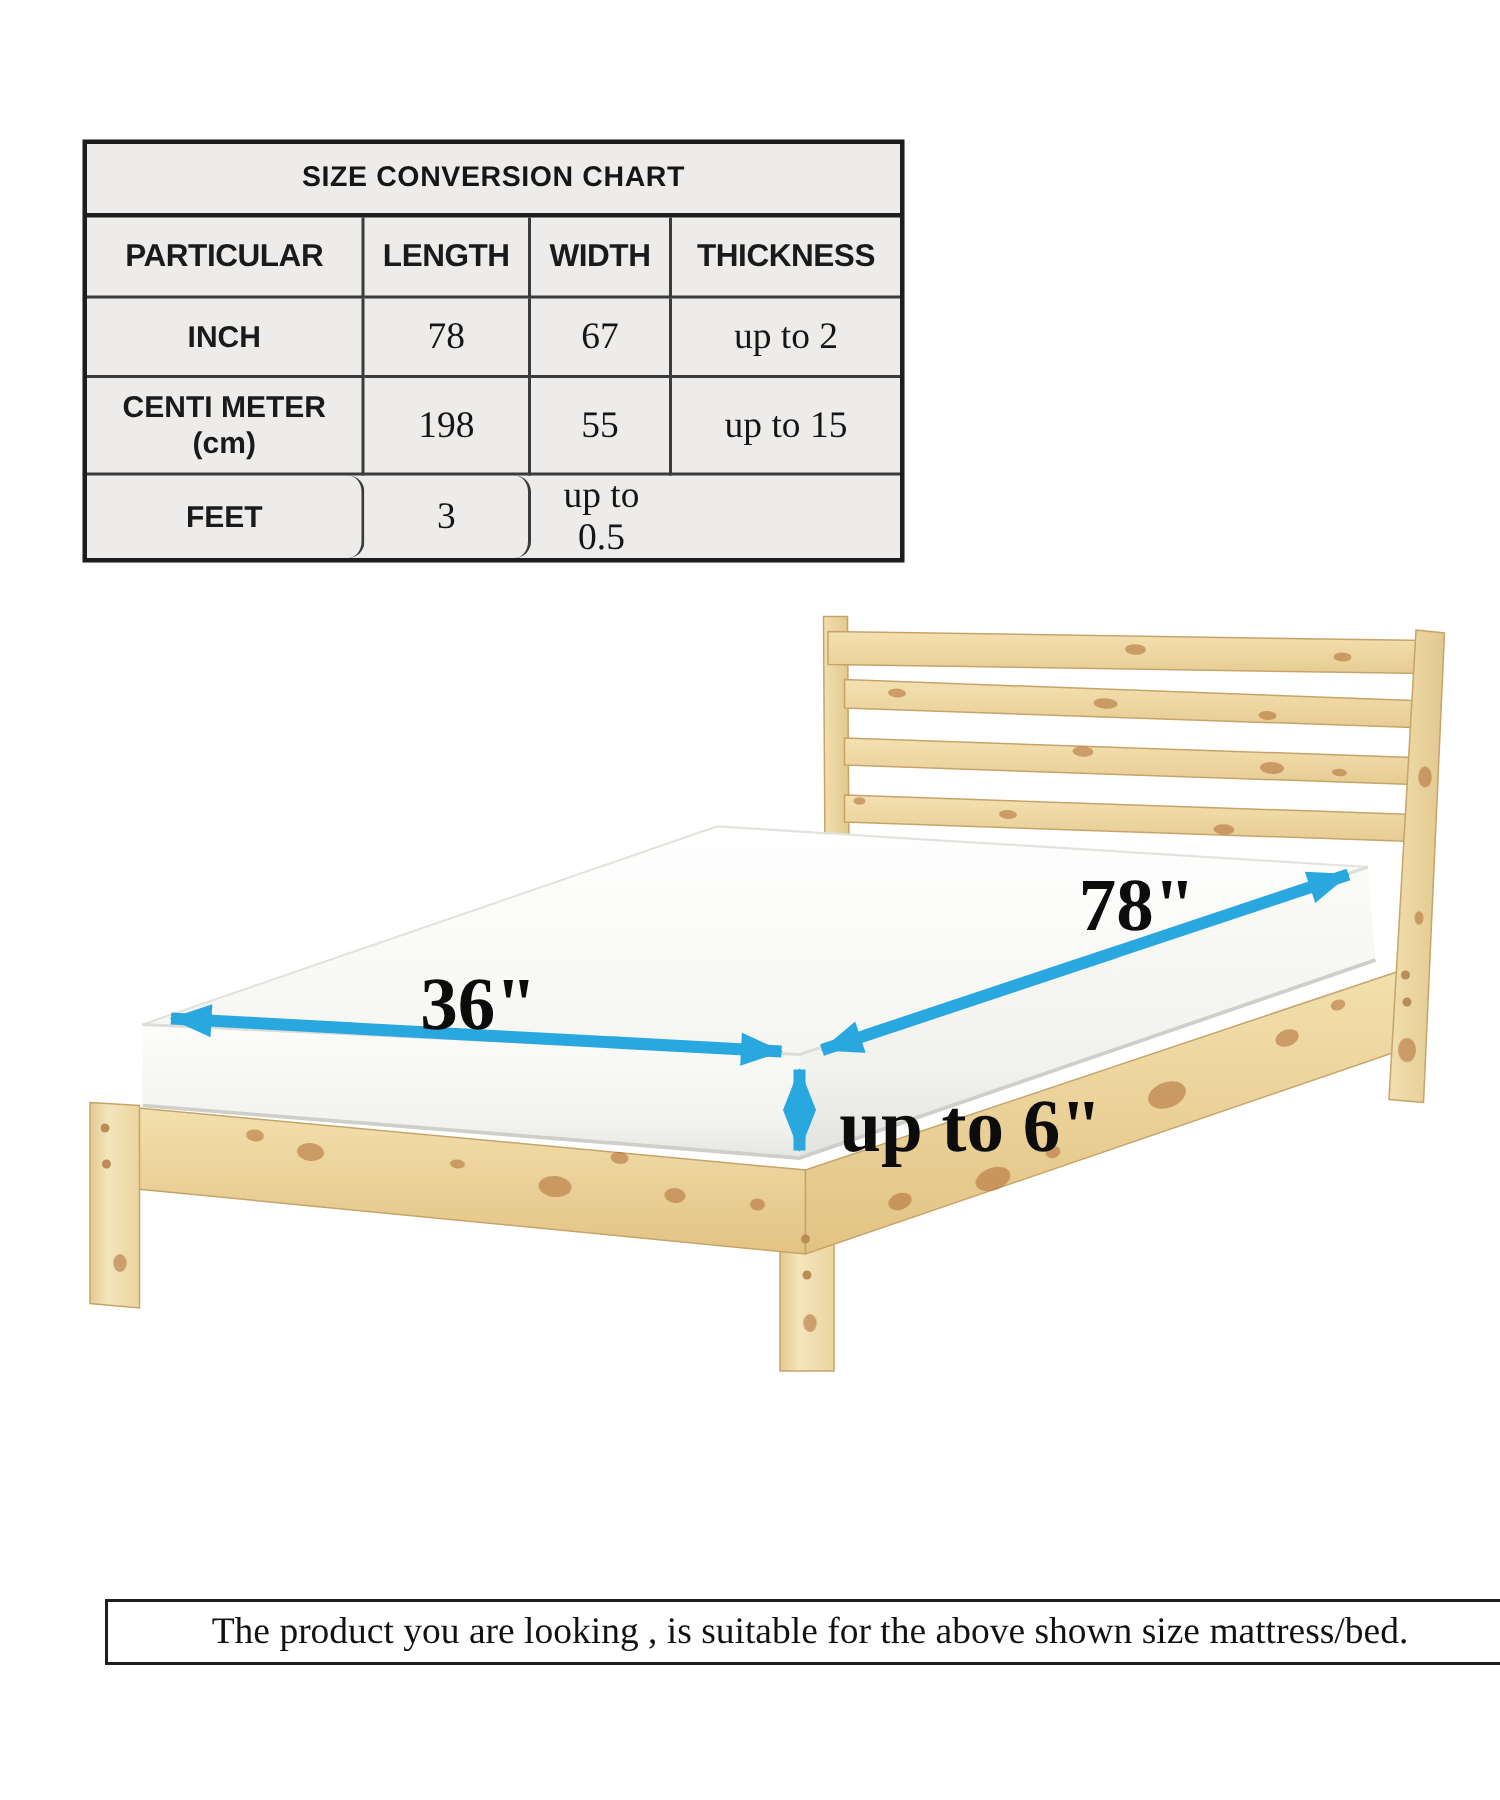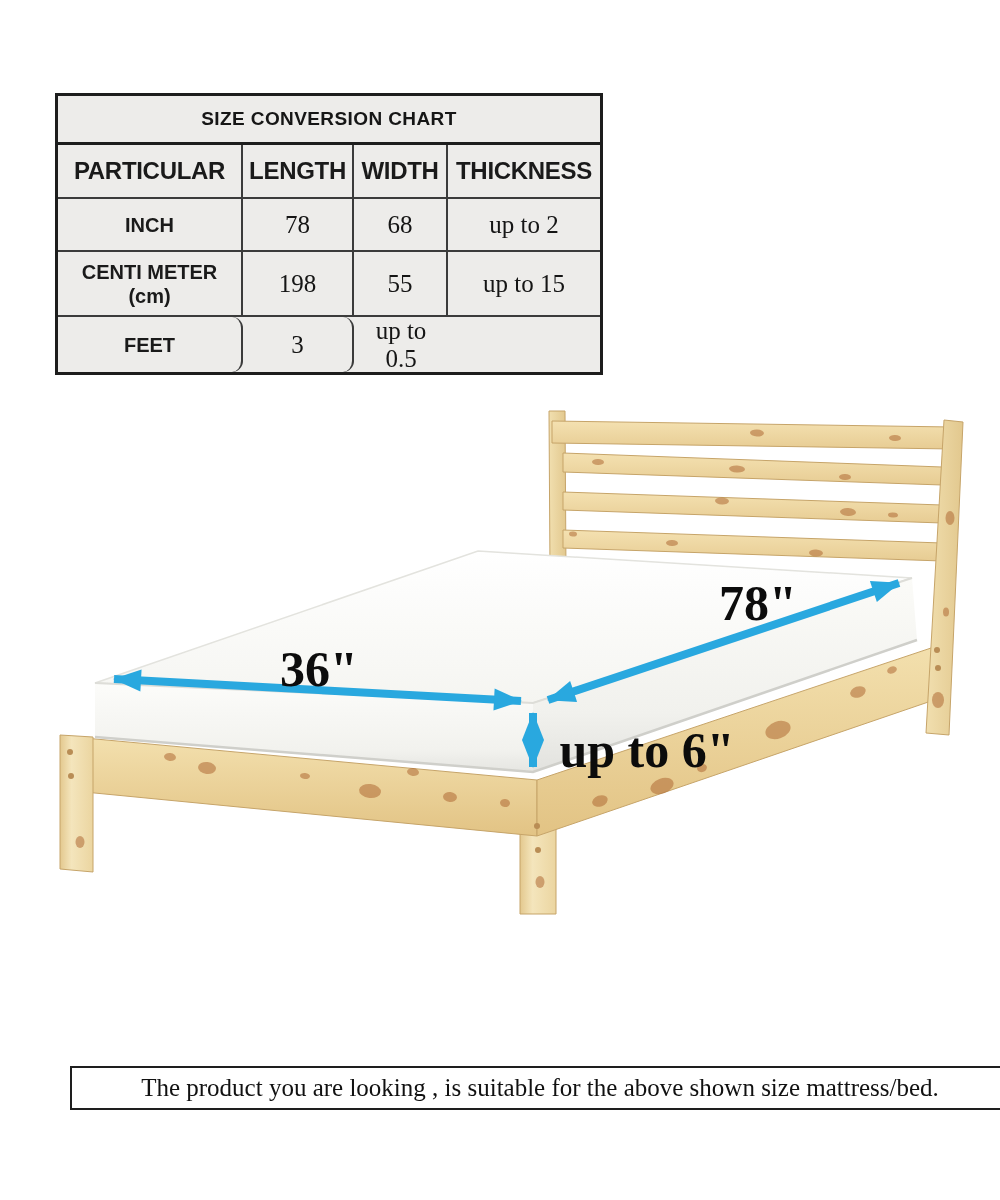--- a/index.html
+++ b/index.html
@@ -9,21 +9,21 @@
   
   .size-table{position:absolute;left:55px;top:93px;width:548px;box-sizing:border-box;
               background:#edecea;border:3px solid #1d1d1d;}
   .t-title{height:46px;border-bottom:3px solid #1d1d1d;display:flex;align-items:center;justify-content:center;
            font-weight:bold;font-size:19px;letter-spacing:.4px;color:#161616;}
   .t-grid{display:grid;grid-template-columns:185px 111px 94px 1fr;}
   .t-cell{box-sizing:border-box;display:flex;align-items:center;justify-content:center;text-align:center;
           border-right:2px solid #3b3b3b;border-bottom:2px solid #3b3b3b;padding:2px 4px;}
   .t-cell.last-col{border-right:none;}
   .t-cell.last-row{border-bottom:none;border-radius:11px;}
-  .t-head{font-weight:bold;font-size:24px;letter-spacing:-.3px;color:#1a1a1a;height:54px;}
+  .t-head{font-weight:bold;font-size:21px;letter-spacing:-.3px;color:#1a1a1a;height:54px;}
   .t-rowlabel{font-weight:bold;font-size:20px;color:#1a1a1a;line-height:1.2;}
   .t-val{font-family:"Liberation Serif",serif;font-size:25px;color:#151515;}
   .r-inch{height:53px;}
   .r-cm{height:65px;}
   .r-feet{height:55px;}
 
   
   .bed-svg{position:absolute;left:0;top:0;width:1000px;height:1200px;}
   .dim-label{font-family:"Liberation Serif",serif;font-weight:bold;fill:#0c0c0c;}
 
@@ -41,21 +41,21 @@
     <div class="t-title">SIZE CONVERSION CHART</div>
     <div class="t-grid">
 
       <div class="t-cell t-head">PARTICULAR</div>
       <div class="t-cell t-head">LENGTH</div>
       <div class="t-cell t-head">WIDTH</div>
       <div class="t-cell t-head last-col">THICKNESS</div>
 
       <div class="t-cell t-rowlabel r-inch">INCH</div>
       <div class="t-cell t-val r-inch">78</div>
-      <div class="t-cell t-val r-inch">68</div>
+      <div class="t-cell t-val r-inch">67</div>
       <div class="t-cell t-val r-inch last-col">up to 2</div>
 
       <div class="t-cell t-rowlabel r-cm">CENTI METER (cm)</div>
       <div class="t-cell t-val r-cm">198</div>
       <div class="t-cell t-val r-cm">55</div>
       <div class="t-cell t-val r-cm last-col">up to 15</div>
 
       <div class="t-cell t-rowlabel r-feet last-row">FEET</div>
       <div class="t-cell t-val r-feet last-row">3</div>
       <div class="t-cell t-val r-feet last-row last-col">up to 0.5</div>

